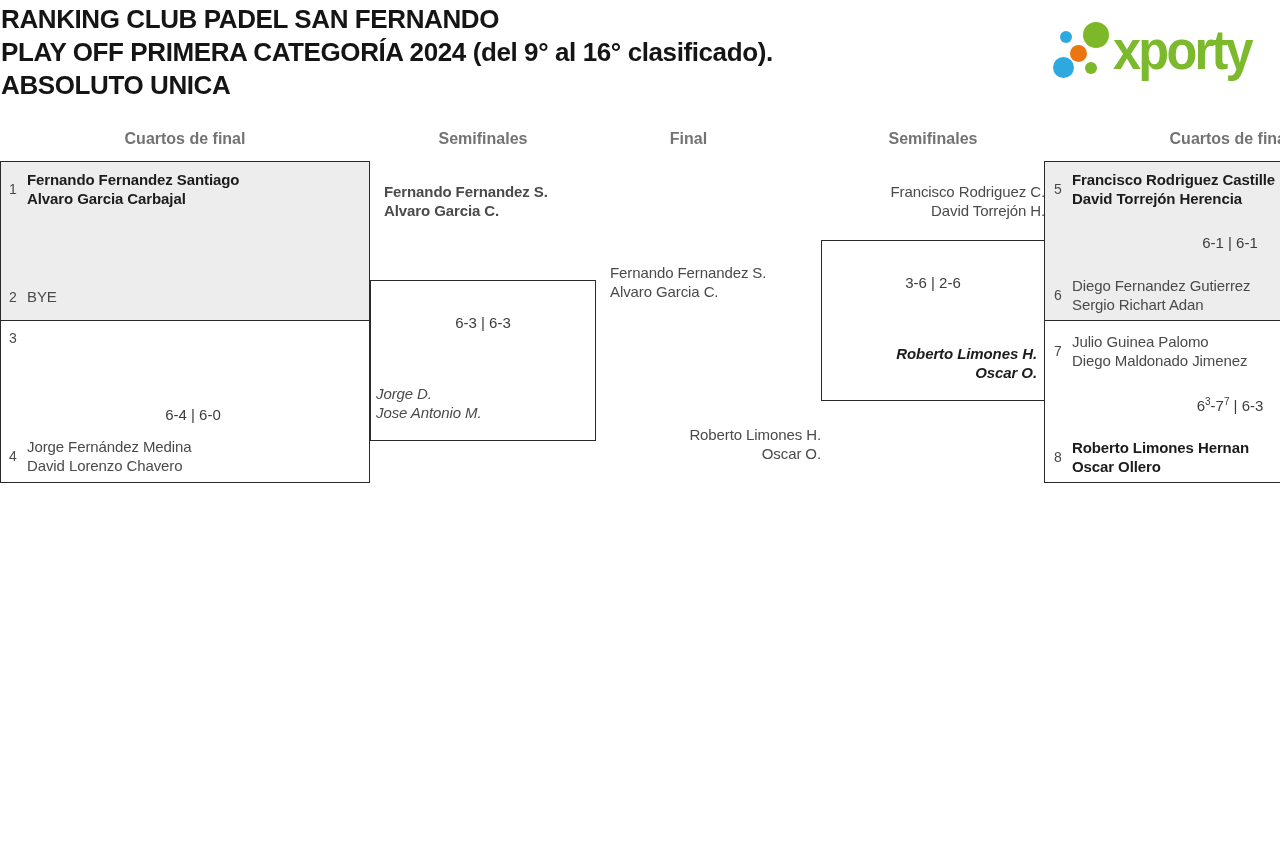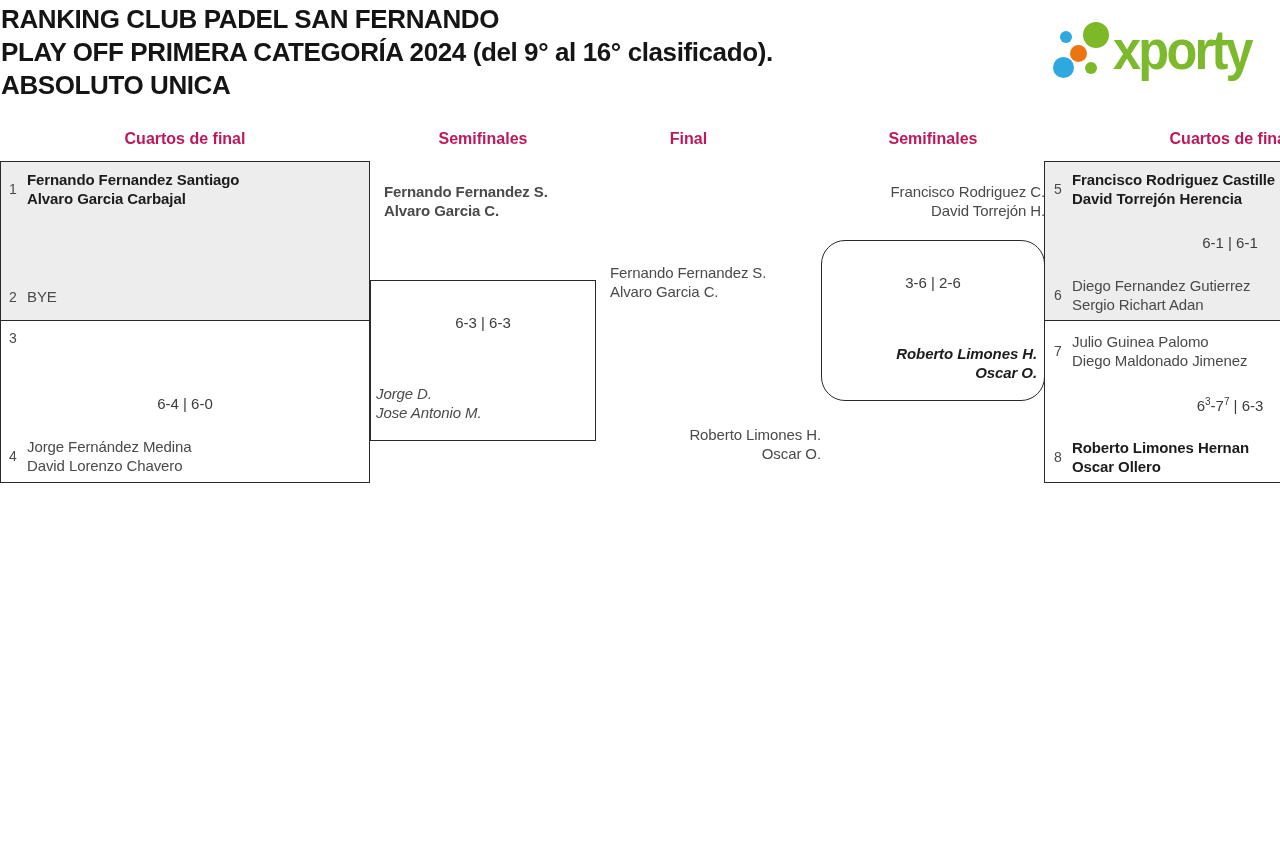--- a/index.html
+++ b/index.html
@@ -22,21 +22,21 @@
   .dot-blue-lg{left:3px;top:45px;width:21px;height:21px;background:#2ea9e0;}
   .dot-green-sm{left:35px;top:50px;width:12px;height:12px;background:#7db829;}
   .logo-text{
     position:absolute;left:63px;top:8px;
     font-size:56px;font-weight:700;color:#7cb92c;letter-spacing:-3px;
     transform:scaleX(0.9);transform-origin:left top;line-height:60px;
   }
   
   .round-header{
     position:absolute;top:130px;height:20px;
-    font-size:16px;font-weight:700;color:#be185d;text-align:center;
+    font-size:16px;font-weight:700;color:#737373;text-align:center;
     white-space:nowrap;
   }
   
   .box{
     position:absolute;border:1px solid #2a2a2a;box-sizing:border-box;
     background:#ffffff;
   }
   .box.gray{background:#ededed;}
   .team-row{position:absolute;display:flex;align-items:center;gap:7px;white-space:nowrap;}
   .seed{min-width:14px;flex:none;font-size:14px;color:#4a4a4a;text-align:center;}
@@ -91,21 +91,21 @@
     <span class="names">
       <div>BYE</div>
     </span>
   </div>
 </div>
 
 <div class="box" style="left:0;top:320px;width:370px;height:163px;">
   <div class="team-row" style="left:5px;top:9px;">
     <span class="seed">3</span>
   </div>
-  <div class="score" style="top:73px;">6-4 | 6-0</div>
+  <div class="score" style="top:84px;margin-left:8px;">6-4 | 6-0</div>
   <div class="team-row" style="left:5px;top:116px;">
     <span class="seed">4</span>
     <span class="names">
       <div>Jorge Fernández Medina</div>
       <div>David Lorenzo Chavero</div>
     </span>
   </div>
 </div>
 
 <div class="free-team winner" style="left:376px;top:182px;">
@@ -128,21 +128,21 @@
 <div class="free-team right-al" style="left:595px;top:425px;width:218px;">
   <div>Roberto Limones H.</div>
   <div>Oscar O.</div>
 </div>
 
 <div class="free-team right-al" style="left:821px;top:182px;width:216px;">
   <div>Francisco Rodriguez C.</div>
   <div>David Torrejón H.</div>
 </div>
 
-<div class="box" style="left:821px;top:240px;width:224px;height:161px;border-radius:24px;">
+<div class="box" style="left:821px;top:240px;width:224px;height:161px;">
   <div class="score" style="top:32px;">3-6 | 2-6</div>
   <div class="in-box-team winner right-al" style="left:0;top:103px;width:calc(100% - 7px);">
     <div>Roberto Limones H.</div>
     <div>Oscar O.</div>
   </div>
 </div>
 
 <div class="box gray" style="left:1044px;top:161px;width:372px;height:160px;">
   <div class="team-row" style="left:6px;top:8px;">
     <span class="seed">5</span>

